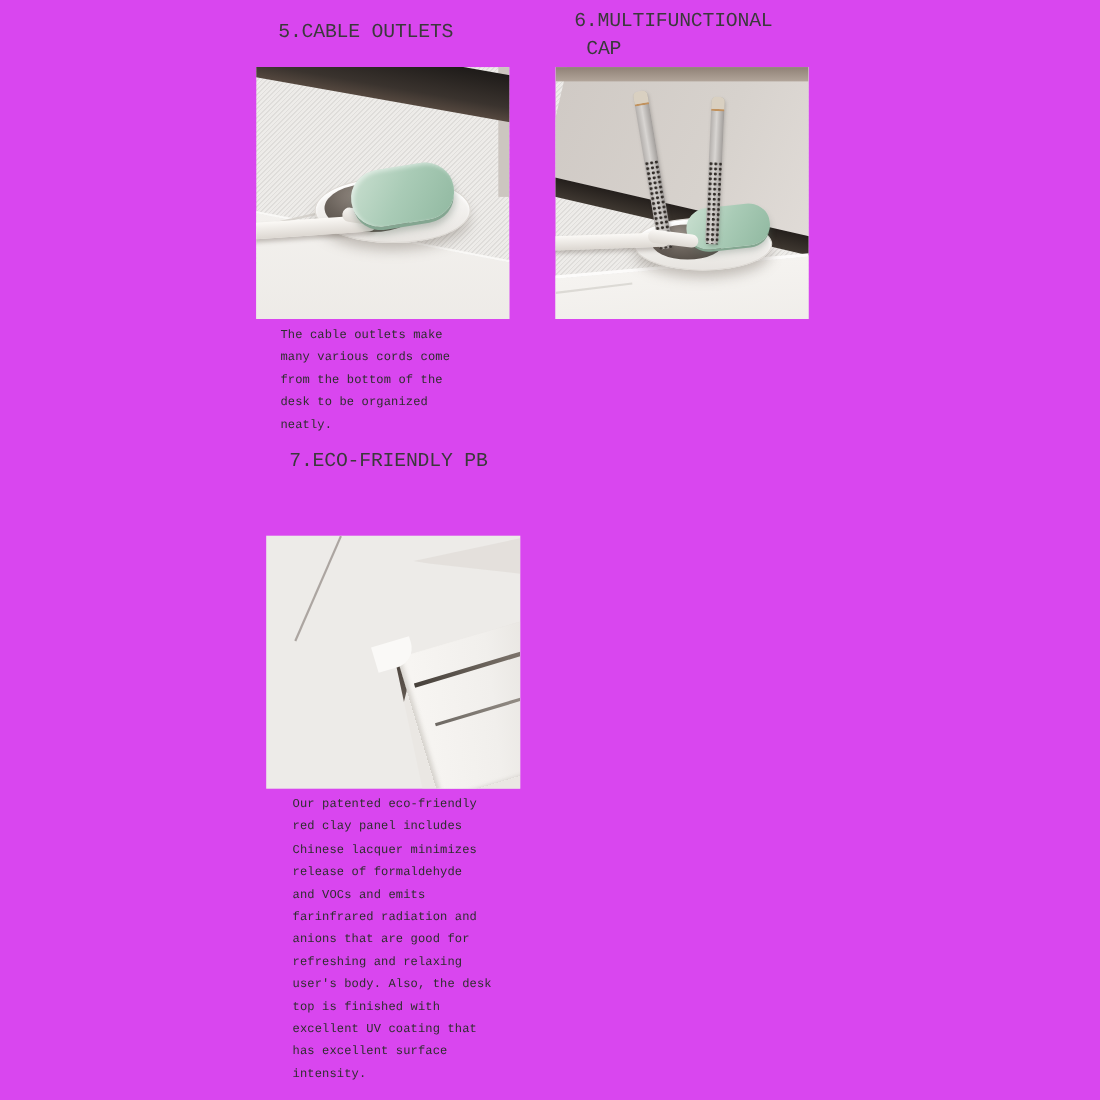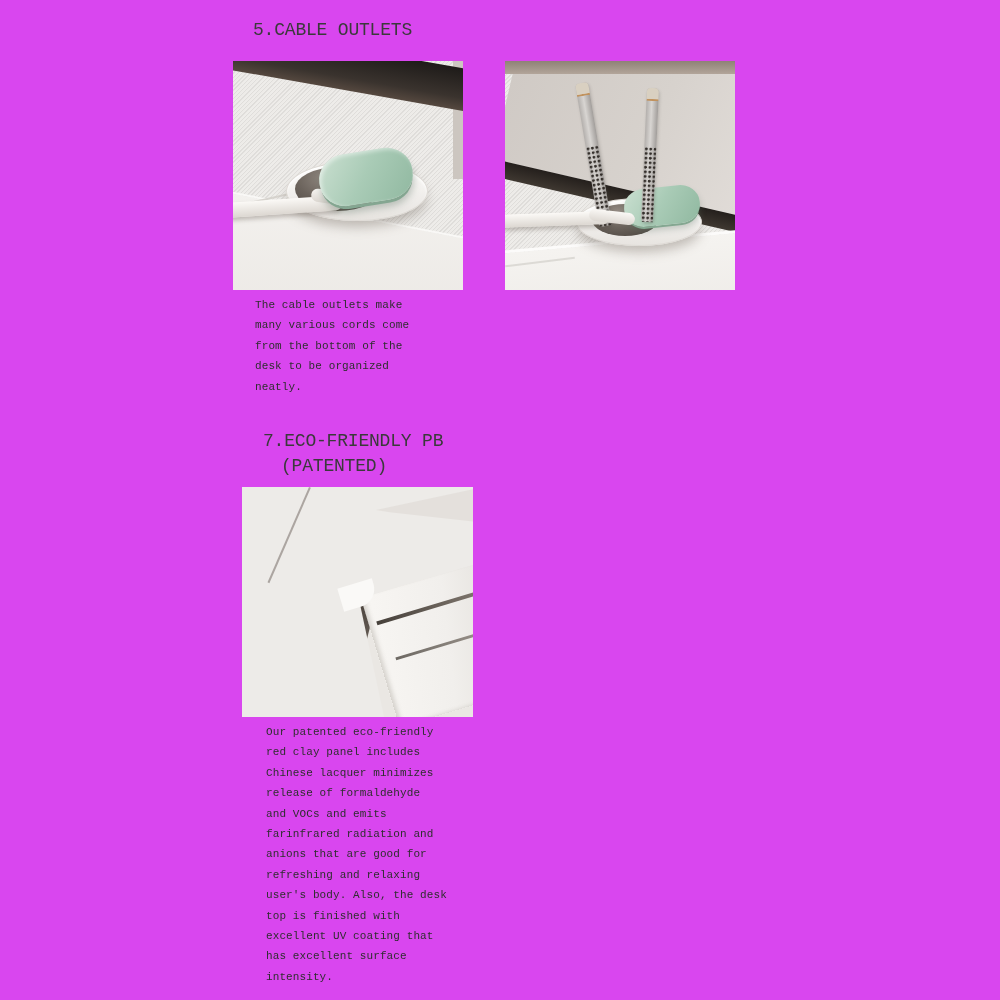--- a/index.html
+++ b/index.html
@@ -115,20 +115,24 @@
     <div class="p1-cable2"></div>
     <div class="cap p1-cap"></div>
   </div>
 
   <div class="para" style="left:255px;top:295px;">The cable outlets make
 many various cords come
 from the bottom of the
 desk to be organized
 neatly.</div>
 
+  <div class="sec-heading" style="left:522px;top:8px;">
+    <span>6.MULTIFUNCTIONAL</span>
+    <span class="hline2" style="padding-left:11px;">CAP</span>
+  </div>
 
   <div class="photo" style="left:505px;top:61px;width:230px;height:229px;" role="img" aria-label="Two gray grip pencils standing in the multifunctional cable outlet with green cap pushed aside">
     <div class="fabric p2-fabric"></div>
     <div class="p2-wall"></div>
     <div class="p2-band"></div>
     <div class="p2-trim"></div>
     <div class="p2-desk"></div>
     <div class="p2-seam"></div>
     <div class="ring p2-ring"></div>
     <div class="hole p2-hole"></div>
@@ -139,23 +143,22 @@
     </div>
     <div class="pencil p2-pencil2">
       <div class="tip"></div>
       <div class="grip"></div>
     </div>
     <div class="cable p2-cable"></div>
     <div class="p2-cable2"></div>
   </div>
 
 
-  <div class="sec-heading" style="left:263px;top:429px;">
+  <div class="sec-heading" style="left:263px;top:408px;">
     <span>7.ECO-FRIENDLY PB</span>
-    <span class="hline2" style="padding-left:18px;">(PATENTED)</span>
   </div>
 
   <div class="photo" style="left:242px;top:487px;width:231px;height:230px;" role="img" aria-label="Rounded corner of white eco-friendly desk top above a white drawer unit">
     <div class="p3-bg"></div>
     <div class="p3-shadow-top"></div>
     <div class="p3-seamline"></div>
     <div class="p3-under">
       <div class="p3-underfill"></div>
       <div class="p3-wedge"></div>
       <div class="p3-cabinet">

